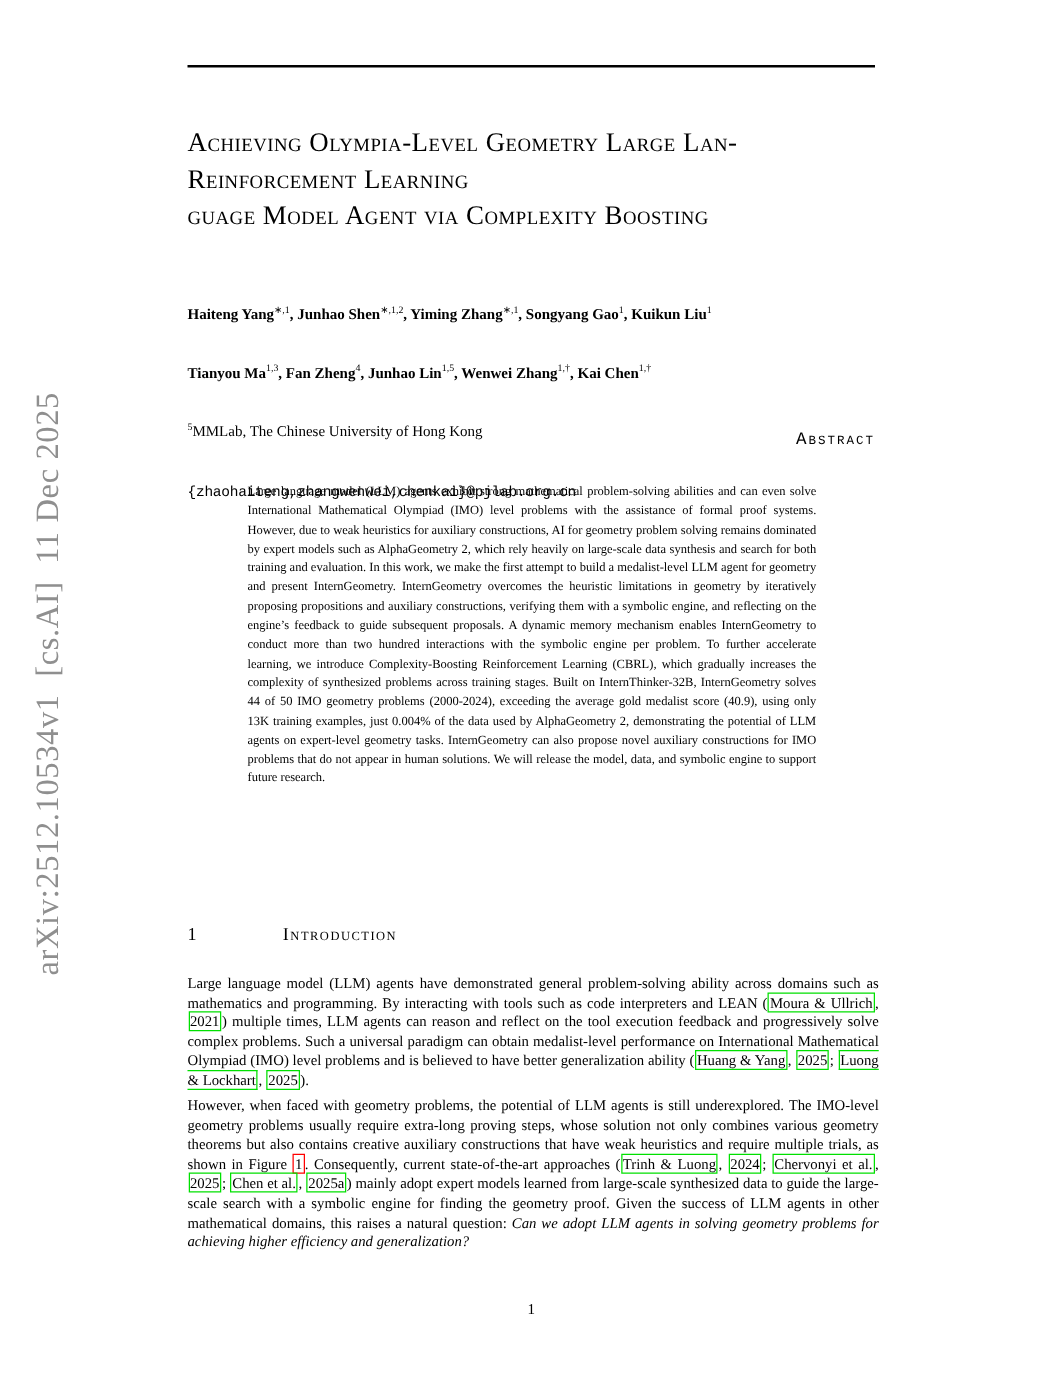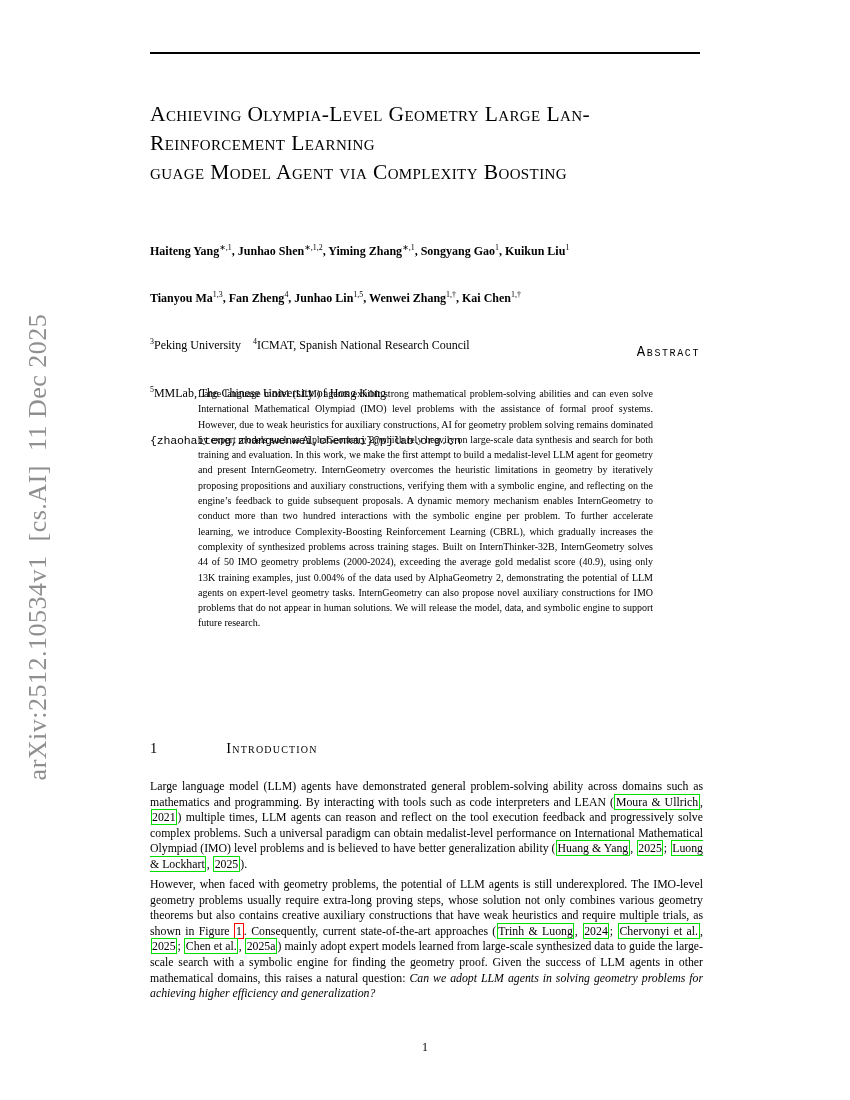--- a/index.html
+++ b/index.html
@@ -97,21 +97,20 @@
 
   <div class="paper-title">
     <div>Achieving Olympia-Level Geometry Large Lan-</div>
     <div>Reinforcement Learning</div>
     <div>guage Model Agent via Complexity Boosting</div>
   </div>
 
   <div class="authors-block">
     <div><span class="seg-b">Haiteng Yang</span><sup class="seg-sup">∗,1</sup><span class="seg-b">, Junhao Shen</span><sup class="seg-sup">∗,1,2</sup><span class="seg-b">, Yiming Zhang</span><sup class="seg-sup">∗,1</sup><span class="seg-b">, Songyang Gao</span><sup class="seg-sup">1</sup><span class="seg-b">, Kuikun Liu</span><sup class="seg-sup">1</sup></div>
     <div><span class="seg-b">Tianyou Ma</span><sup class="seg-sup">1,3</sup><span class="seg-b">, Fan Zheng</span><sup class="seg-sup">4</sup><span class="seg-b">, Junhao Lin</span><sup class="seg-sup">1,5</sup><span class="seg-b">, Wenwei Zhang</span><sup class="seg-sup">1,†</sup><span class="seg-b">, Kai Chen</span><sup class="seg-sup">1,†</sup></div>
-    <div><sup class="seg-sup">3</sup><span class="seg-text">Peking University    </span><sup class="seg-sup">4</sup><span class="seg-text">ICMAT, Spanish National Research Council</span></div>
     <div><sup class="seg-sup">5</sup><span class="seg-text">MMLab, The Chinese University of Hong Kong</span></div>
     <div><span class="seg-mono">{zhaohaiteng,zhangwenwei,chenkai}@pjlab.org.cn</span></div>
   </div>
 
   <div class="abstract-heading">Abstract</div>
 
   <div class="abstract-body">Large language model (LLM) agents exhibit strong mathematical problem-solving abilities and can even solve International Mathematical Olympiad (IMO) level problems with the assistance of formal proof systems.  However, due to weak heuristics for auxiliary constructions, AI for geometry problem solving remains dominated by expert models such as AlphaGeometry 2, which rely heavily on large-scale data synthesis and search for both training and evaluation. In this work, we make the first attempt to build a medalist-level LLM agent for geometry and present InternGeometry. InternGeometry overcomes the heuristic limitations in geometry by iteratively proposing propositions and auxiliary constructions, verifying them with a symbolic engine, and reflecting on the engine’s feedback to guide subsequent proposals. A dynamic memory mechanism enables InternGeometry to conduct more than two hundred interactions with the symbolic engine per problem. To further accelerate learning, we introduce Complexity-Boosting Reinforcement Learning (CBRL), which gradually increases the complexity of synthesized problems across training stages. Built on InternThinker-32B, InternGeometry solves 44 of 50 IMO geometry problems (2000-2024), exceeding the average gold medalist score (40.9), using only 13K training examples, just 0.004% of the data used by AlphaGeometry 2, demonstrating the potential of LLM agents on expert-level geometry tasks. InternGeometry can also propose novel auxiliary constructions for IMO problems that do not appear in human solutions. We will release the model, data, and symbolic engine to support future research.</div>
 
   <div class="section-heading">
     <span class="sec-num">1</span><span class="sec-name">Introduction</span>

